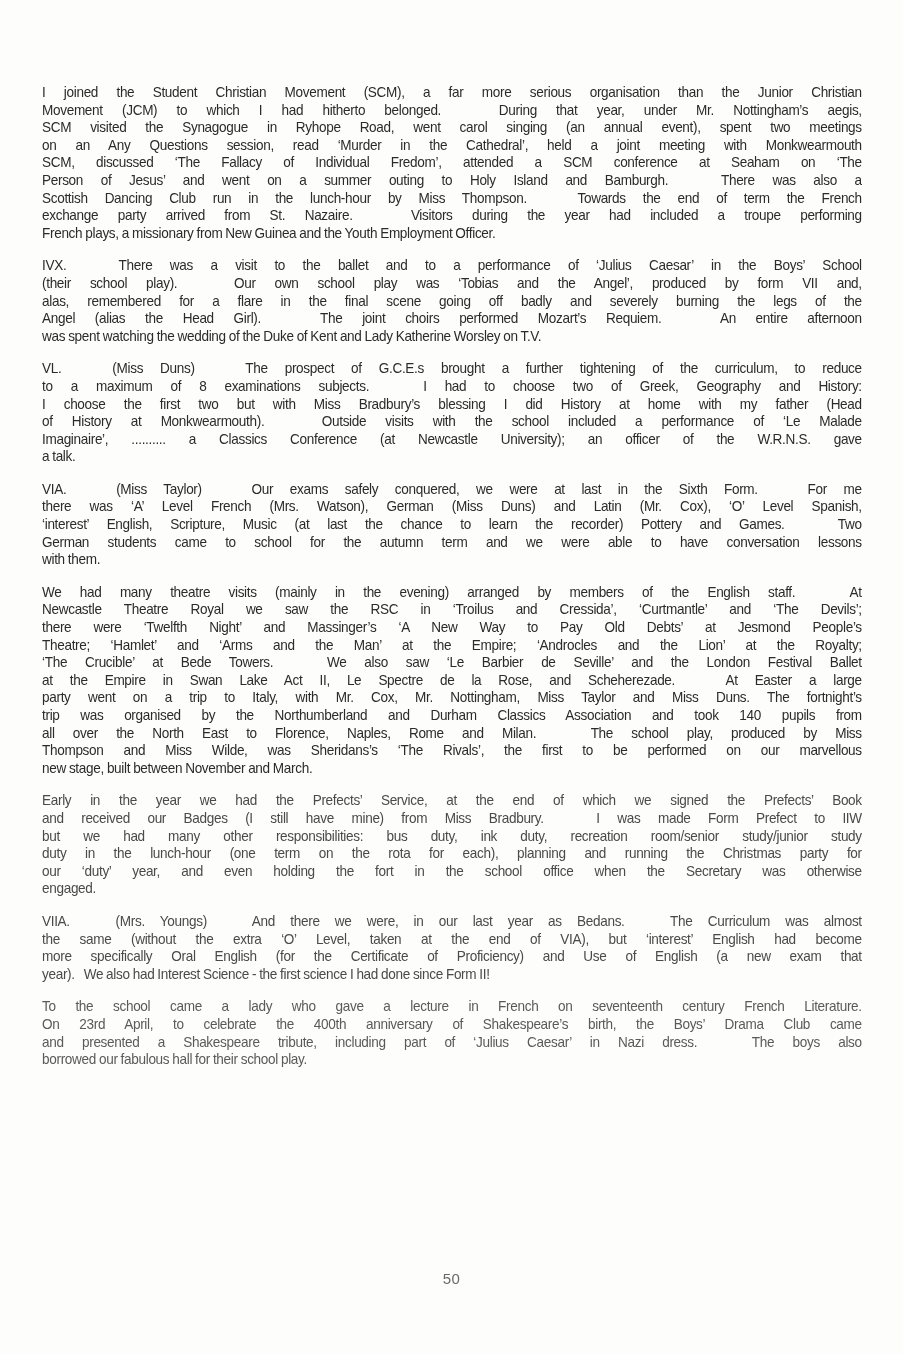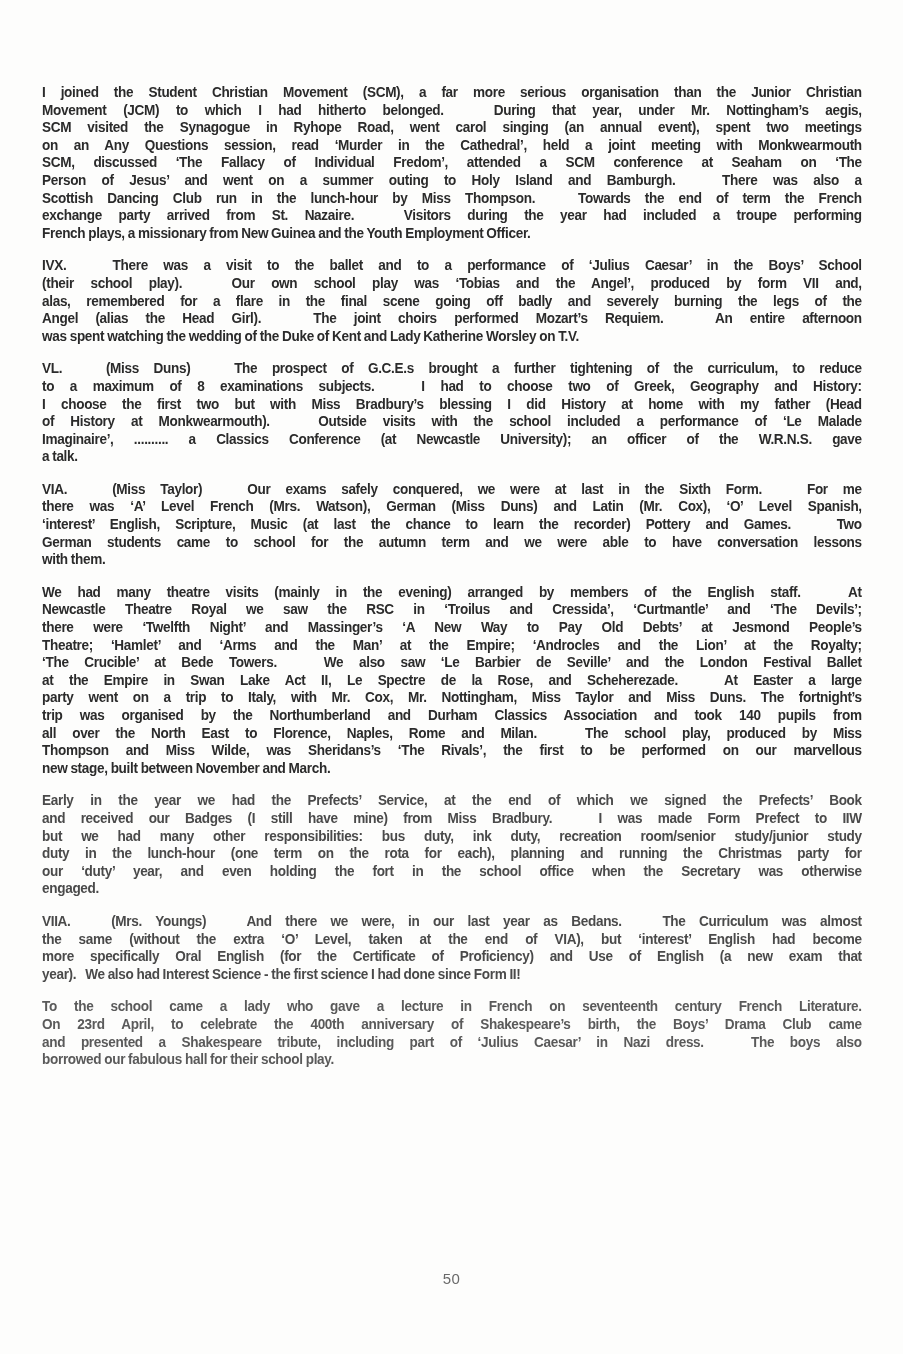--- a/index.html
+++ b/index.html
@@ -19,21 +19,20 @@
     left: 0; top: 0;
     width: 903px;
     height: 1354px;
     background: #fdfdfc;
   }
   .content {
     position: absolute;
     left: 42px;
     top: 84px;
     width: 820px;
-    font-weight: bold;
   }
   .para {
     margin: 0 0 15px 0;
   }
   .line {
     display: block;
     font-size: 14.6px;
     line-height: 17.6px;
     height: 17.6px;
     color: #2b2b2b;

